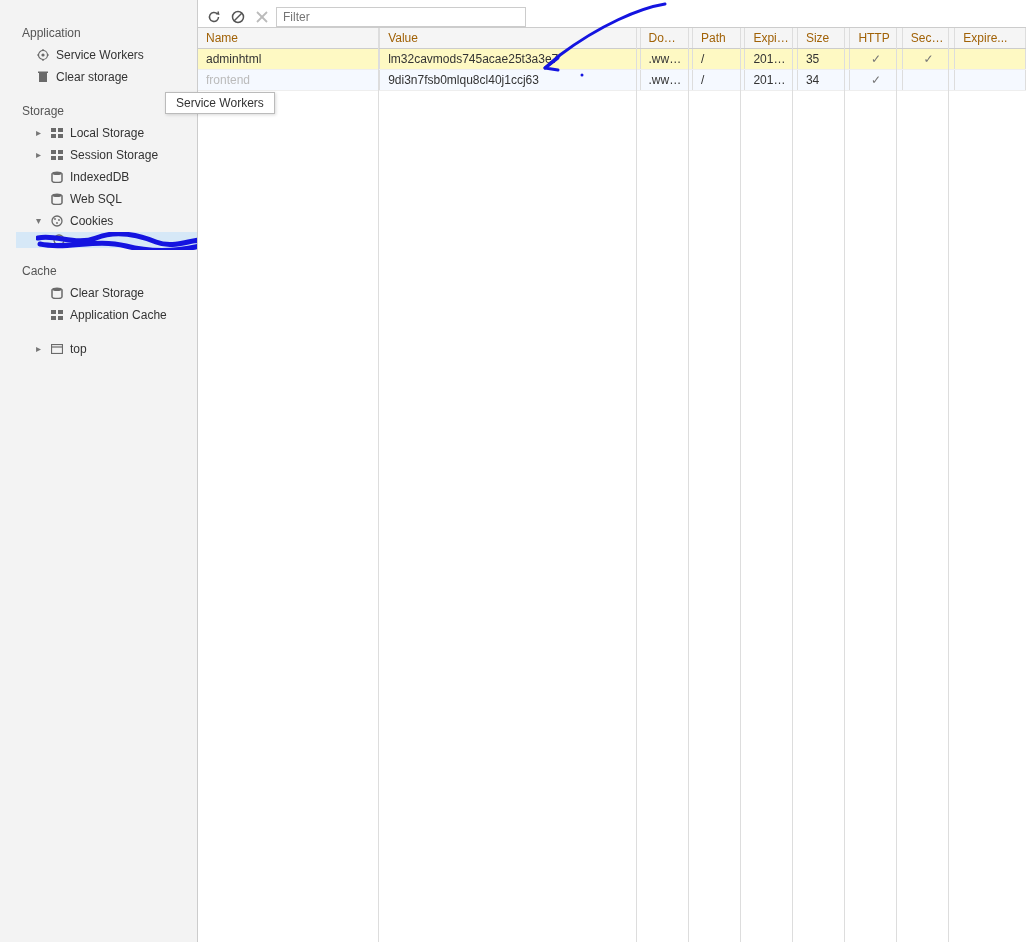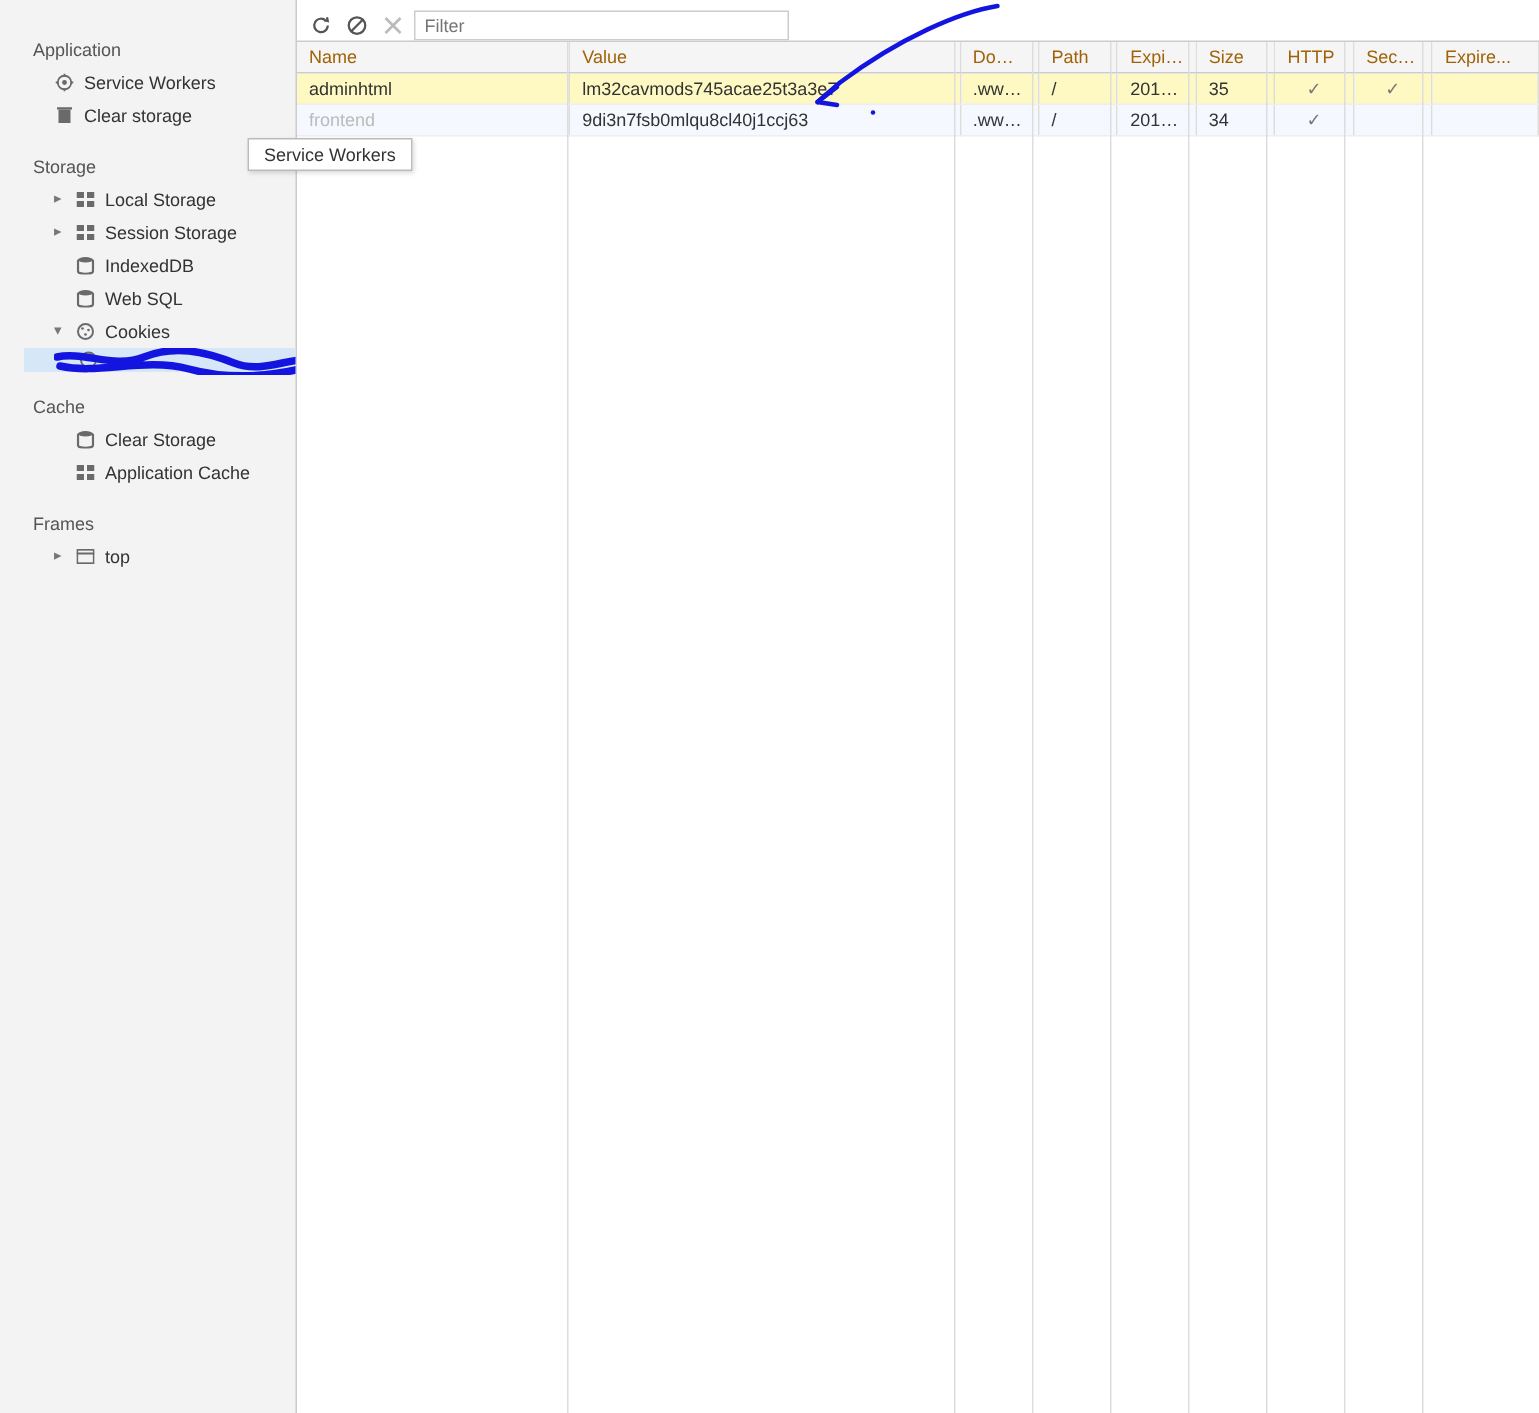--- a/index.html
+++ b/index.html
@@ -300,21 +300,20 @@
           <rect x="0" y="0" width="5" height="4" fill="#6a6a6a"></rect>
           <rect x="7" y="0" width="5" height="4" fill="#6a6a6a"></rect>
           <rect x="0" y="6" width="5" height="4" fill="#6a6a6a"></rect>
           <rect x="7" y="6" width="5" height="4" fill="#6a6a6a"></rect>
         </svg>
     </span>
     <span>Application Cache</span>
   </div>
 
   <div class="section-gap"></div>
-  <div class="section-header">Frames</div>
 
   <div class="tree-item indent-1">
     <span class="arrow">▸</span>
     <span class="icon">
       <svg width="12" height="10" viewBox="0 0 12 10">
           <rect x="0.5" y="0.5" width="11" height="9" fill="none" stroke="#6a6a6a" stroke-width="1.2"></rect>
           <line x1="0" y1="3" x2="12" y2="3" stroke="#6a6a6a" stroke-width="1.2"></line>
         </svg>
     </span>
     <span>top</span>

